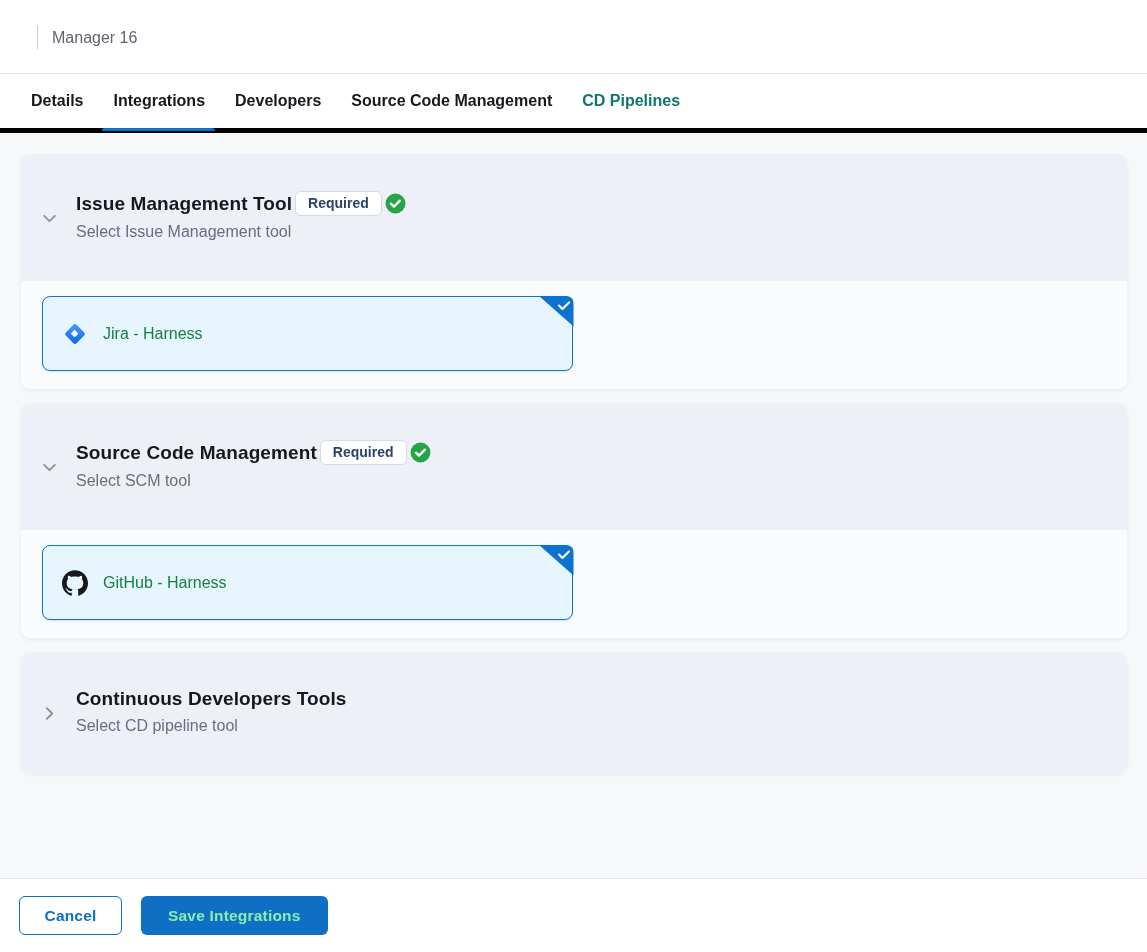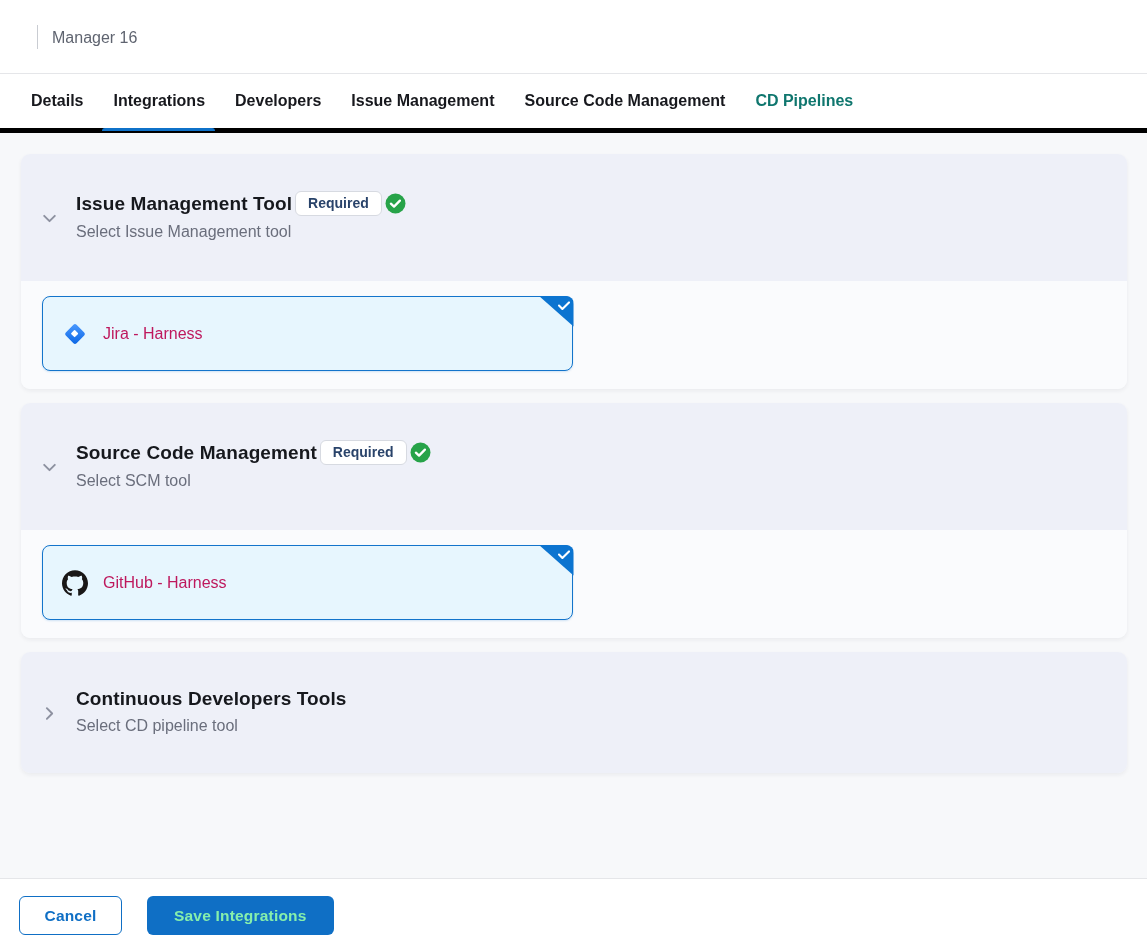--- a/index.html
+++ b/index.html
@@ -61,32 +61,32 @@
   .section-subtitle { font-size: 16px; color: #6a6e7c; margin-top: 7px; }
 
   .section-body { background: #fafbfd; padding: 15px 21px 18px 21px; }
   .tool-card {
     position: relative; width: 531px; height: 75px;
     background: #e7f6fe; border: 1.5px solid #1374cb; border-radius: 8px;
     display: flex; align-items: center; padding-left: 19px; gap: 15px;
     cursor: pointer; box-shadow: 0 1px 2px rgba(19,116,203,0.18);
   }
   .tool-icon { width: 26px; height: 26px; flex: 0 0 auto; display: flex; align-items: center; justify-content: center; }
-  .tool-label { font-size: 16px; font-weight: 500; color: #be185d; }
+  .tool-label { font-size: 16px; font-weight: 500; color: #15803d; }
   .sel-ribbon {
     position: absolute; top: -1.5px; right: -1.5px; width: 35px; height: 31px;
     background: #0c74d0; clip-path: polygon(0 0, 100% 0, 100% 100%);
     border-top-right-radius: 8px;
   }
   .sel-ribbon svg { position: absolute; top: 4px; right: 3px; }
 
   
   .app-footer {
     height: 74px; background: #ffffff; border-top: 1px solid #e5e6e9;
-    display: flex; align-items: center; padding: 0 0 0 19px; gap: 25px; flex: 0 0 auto;
+    display: flex; align-items: center; padding: 0 0 0 19px; gap: 19px; flex: 0 0 auto;
   }
   .btn {
     height: 39px; border-radius: 6px; font-family: inherit;
     font-size: 15.5px; font-weight: 700; cursor: pointer; letter-spacing: .2px;
   }
   .btn-secondary {
     background: #ffffff; color: #0f6fc5; border: 1.5px solid #0f6fc5; width: 103px;
   }
   .btn-primary {
     background: #0f6fc5; color: #86efac; border: none; padding: 0 27px;
@@ -99,21 +99,20 @@
 
   <div class="app-header">
     <div class="title-sep"></div>
     <div class="page-subtitle">Manager 16</div>
   </div>
 
   <div class="tabs">
     <div class="tab">Details</div>
     <div class="tab active">Integrations</div>
     <div class="tab">Developers</div>
-    <div class="tab">Issue Management</div>
     <div class="tab">Source Code Management</div>
     <div class="tab disabled">CD Pipelines</div>
   </div>
 
   <div class="content">
 
     <div class="section-card">
       <div class="section-head">
         <span class="chev">
           <svg width="17" height="17" viewBox="0 0 16 16" fill="none">

